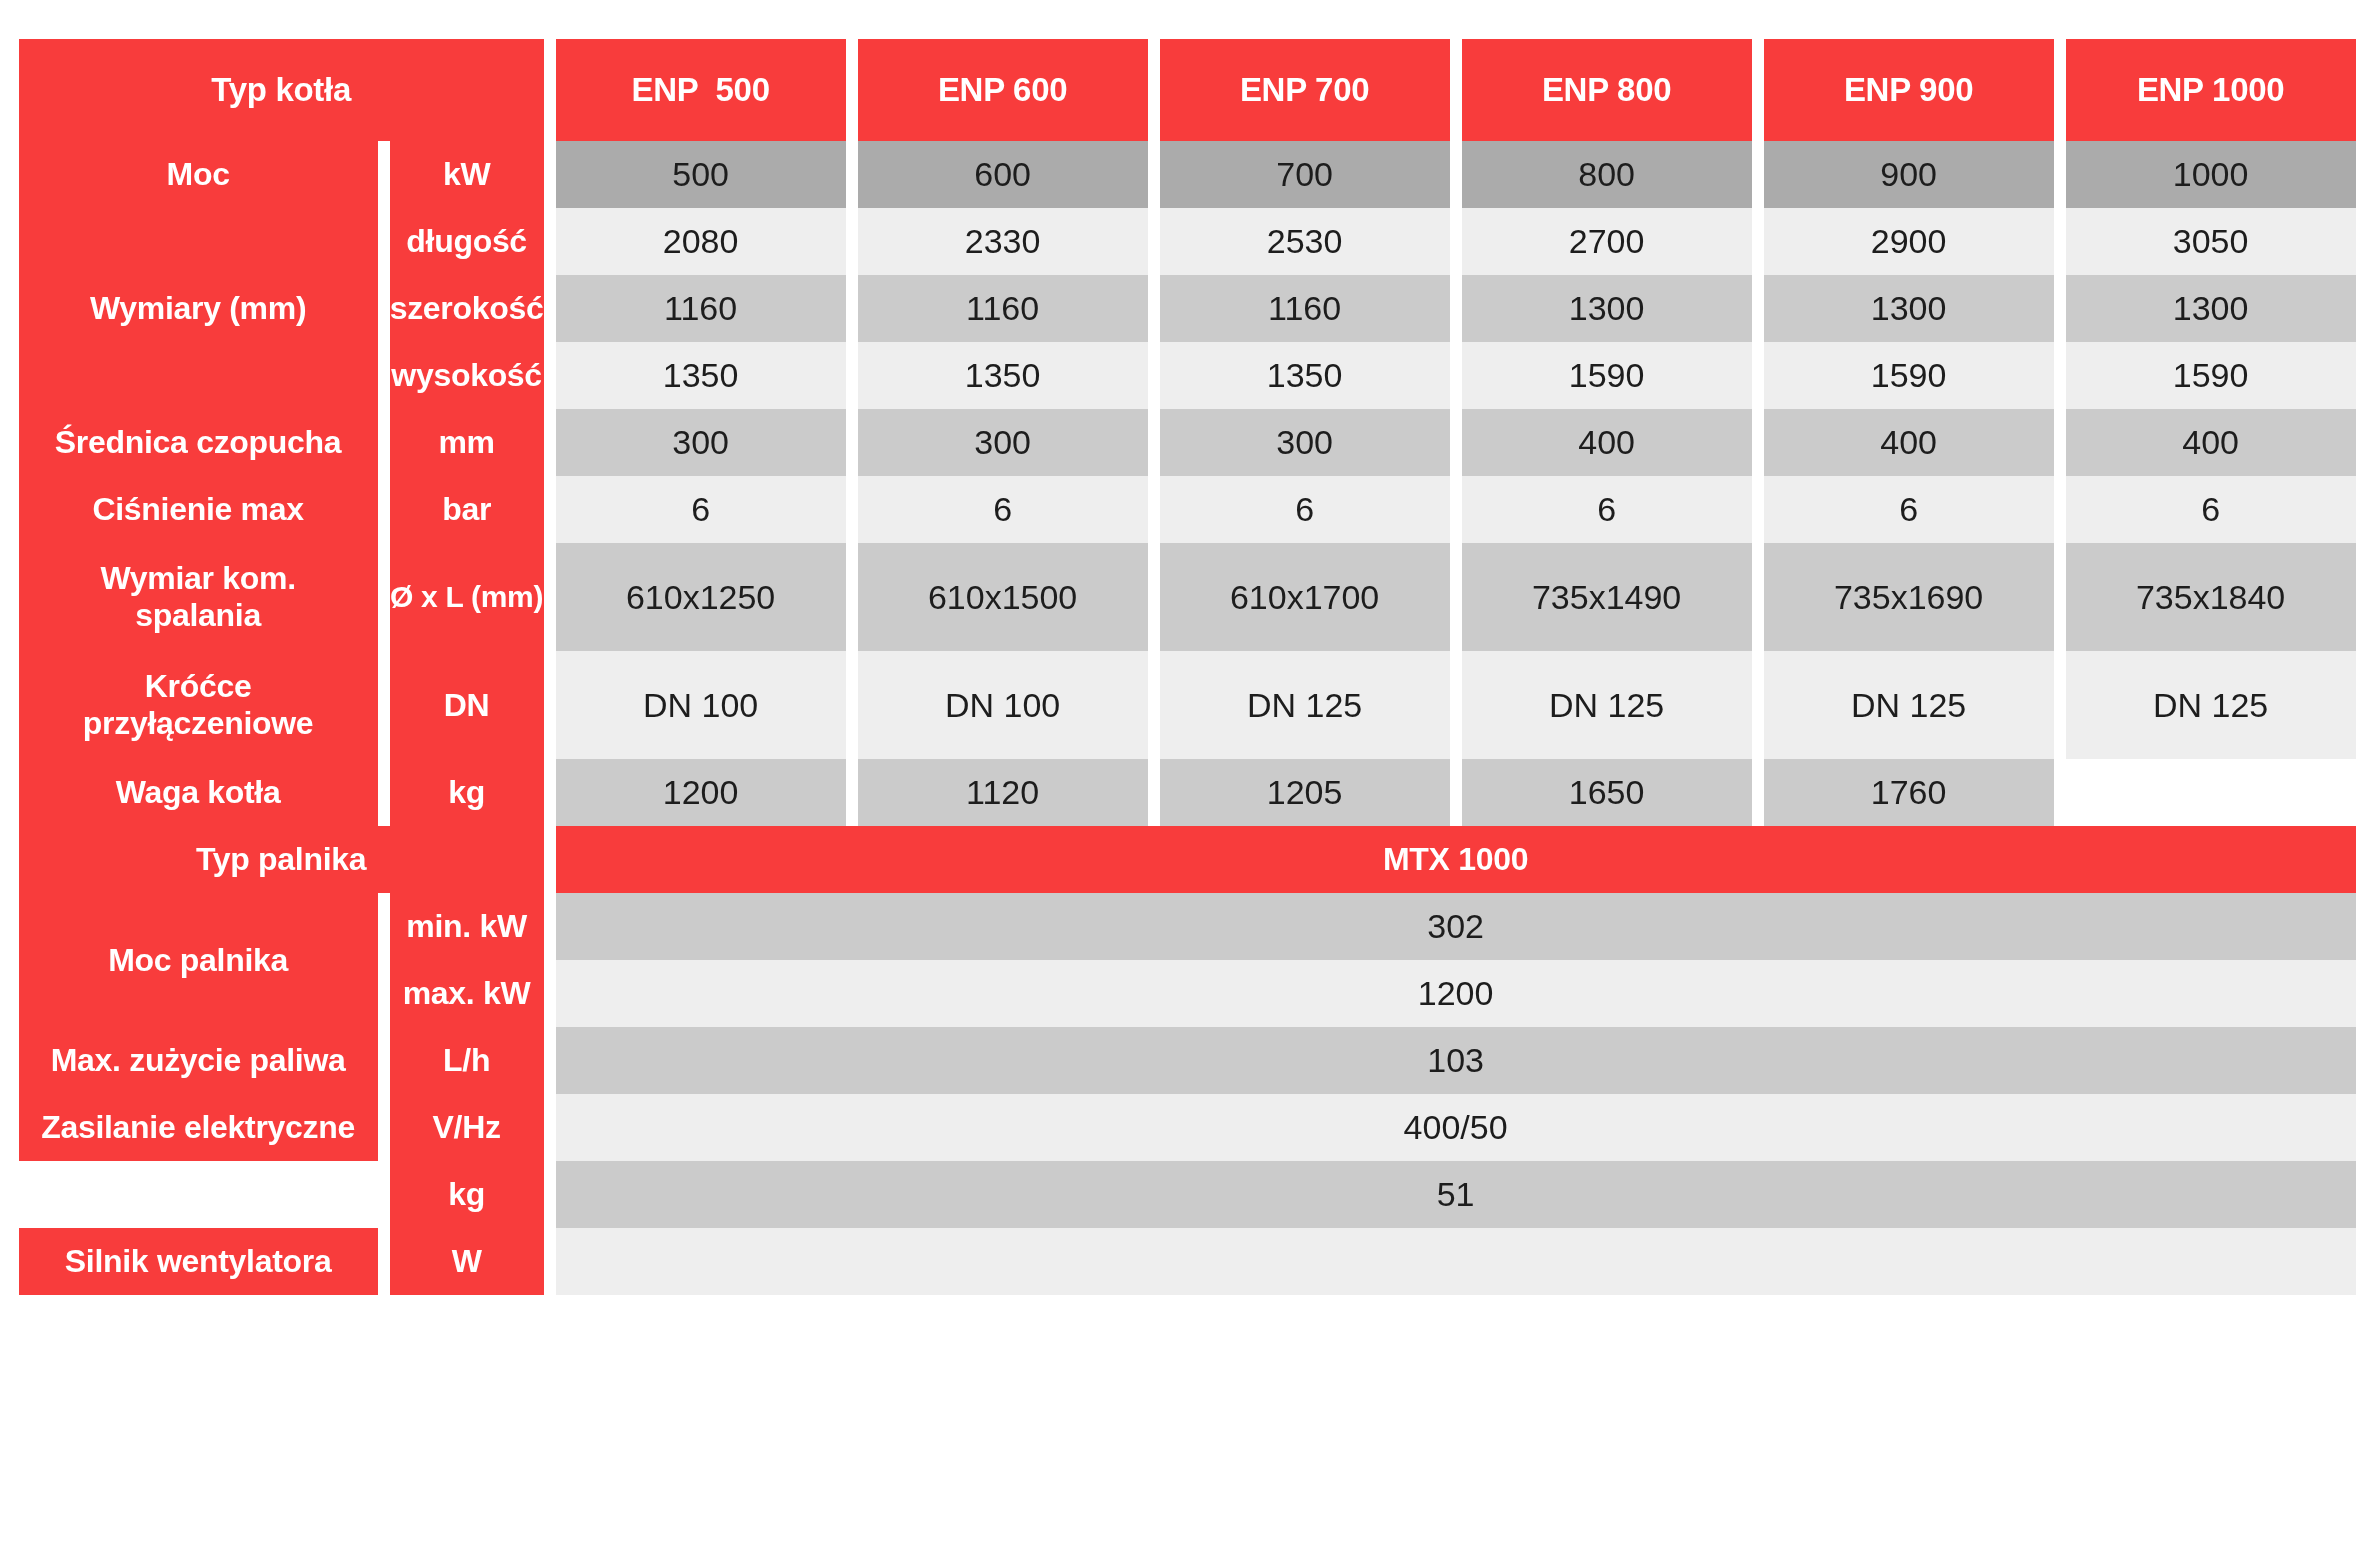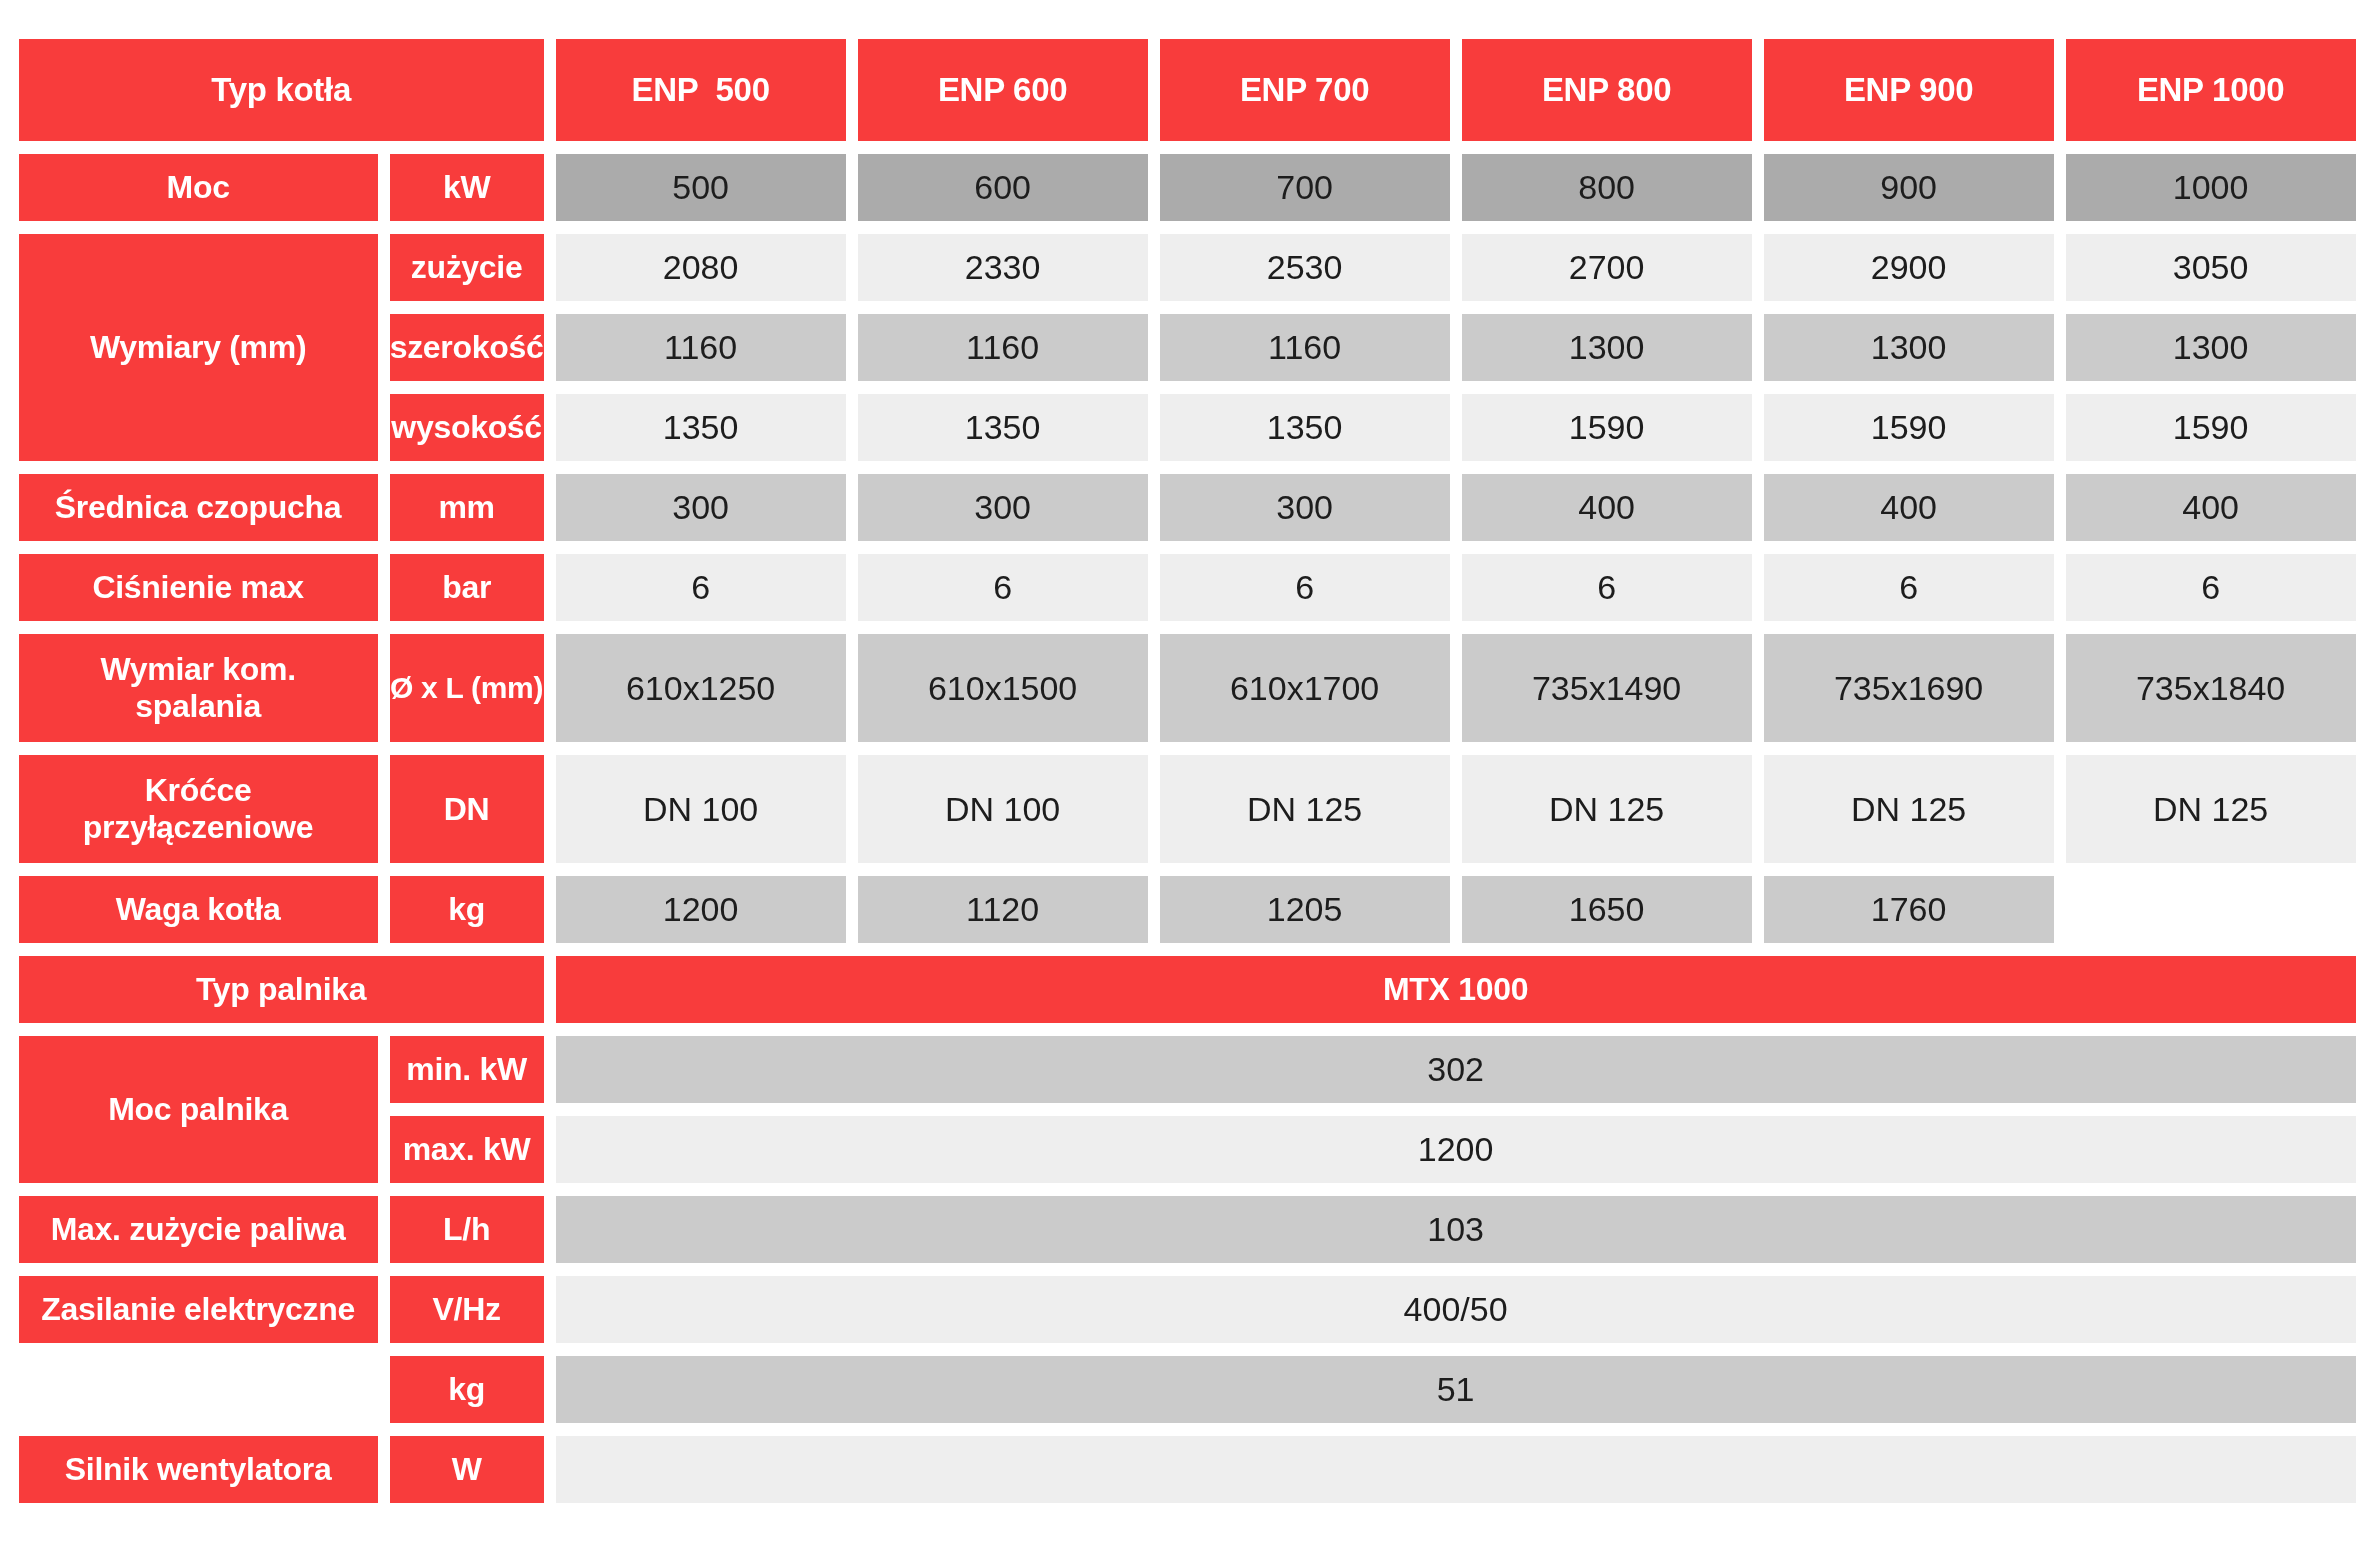--- a/index.html
+++ b/index.html
@@ -20,21 +20,21 @@
     overflow:hidden;
   }
   .spec-table{
     position:absolute;
     left:18.6px;
     top:39px;
     width:2337px;
     display:grid;
     grid-template-columns:359px 154px repeat(6, 1fr);
     grid-template-rows:102px 67px 67px 67px 67px 67px 67px 108px 108px 67px 67px 67px 67px 67px 67px 67px 67px;
-    gap:13px 12px;
+    gap:0 12px;
   }
   .cell{
     display:flex;
     align-items:center;
     justify-content:center;
     text-align:center;
     overflow:hidden;
   }
   .red{
     background:var(--red);
@@ -80,21 +80,21 @@
     <div class="cell red" style="grid-area:2/1">Moc</div>
     <div class="cell red unit" style="grid-area:2/2">kW</div>
     <div class="cell val dark" style="grid-area:2/3">500</div>
     <div class="cell val dark" style="grid-area:2/4">600</div>
     <div class="cell val dark" style="grid-area:2/5">700</div>
     <div class="cell val dark" style="grid-area:2/6">800</div>
     <div class="cell val dark" style="grid-area:2/7">900</div>
     <div class="cell val dark" style="grid-area:2/8">1000</div>
 
     <div class="cell red" style="grid-area:3/1/6/2">Wymiary (mm)</div>
-    <div class="cell red unit" style="grid-area:3/2">zużycie</div>
+    <div class="cell red unit" style="grid-area:3/2">długość</div>
     <div class="cell val light" style="grid-area:3/3">2080</div>
     <div class="cell val light" style="grid-area:3/4">2330</div>
     <div class="cell val light" style="grid-area:3/5">2530</div>
     <div class="cell val light" style="grid-area:3/6">2700</div>
     <div class="cell val light" style="grid-area:3/7">2900</div>
     <div class="cell val light" style="grid-area:3/8">3050</div>
 
     <div class="cell red unit" style="grid-area:4/2">szerokość</div>
     <div class="cell val med" style="grid-area:4/3">1160</div>
     <div class="cell val med" style="grid-area:4/4">1160</div>

